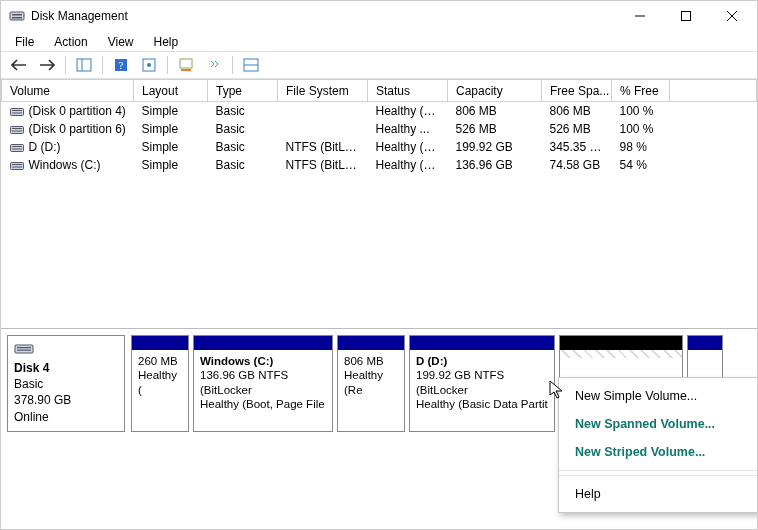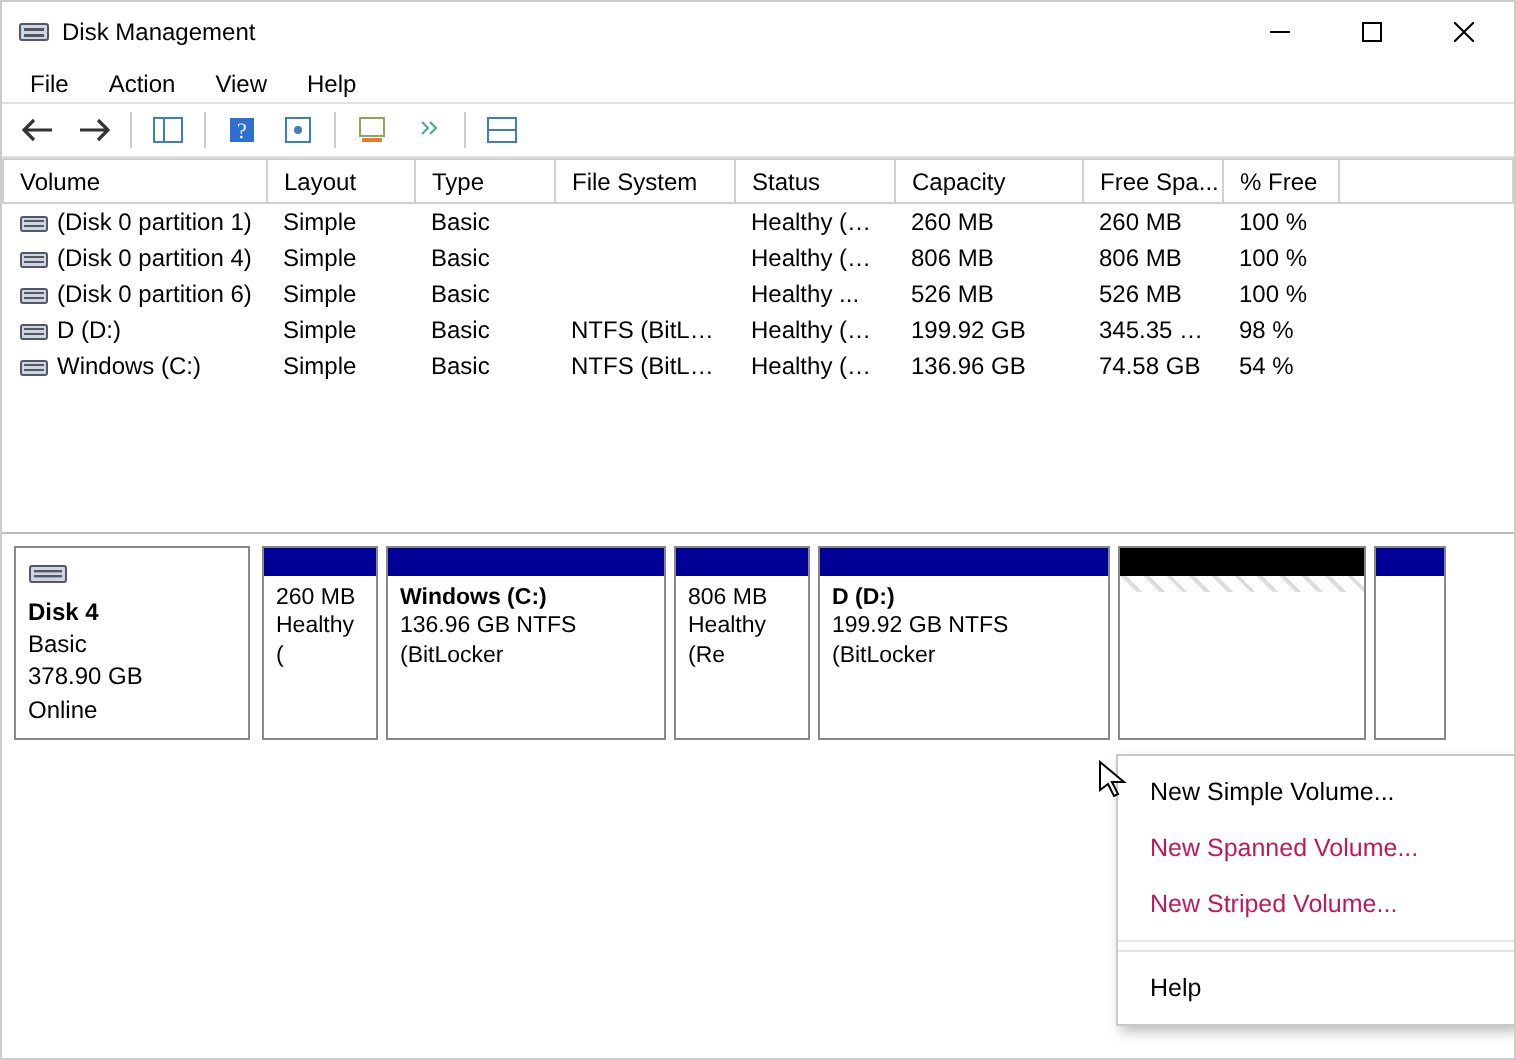--- a/index.html
+++ b/index.html
@@ -83,21 +83,21 @@
 .vol-table td {
   padding: 1px 8px;
   height:18px;
   white-space:nowrap;
   overflow:hidden;
   text-overflow: ellipsis;
 }
 .vol-name-cell { display:flex; align-items:center; gap:5px; }
 .vol-icon { width:14px; height:10px; flex:0 0 auto; }
 .vol-list-wrap {
-  height: 188px;
+  height: 250px;
   overflow:hidden;
   border-bottom:1px solid #bbb;
 }
 
 
 .disk-area {
   padding: 6px;
   display:flex;
   gap:6px;
 }
@@ -142,21 +142,21 @@
   background:#fff;
   border:1px solid #c8c8c8;
   box-shadow: 2px 3px 6px rgba(0,0,0,0.25);
   padding:4px 0;
   font-size:12.5px;
 }
 .ctx-item {
   padding:7px 16px;
   color:#000;
 }
-.ctx-item.disabled { color:#be185d; }
+.ctx-item.disabled { color:#0f766e;font-weight:bold; }
 .ctx-sep { height:1px; background:#e4e4e4; margin:4px 0; }
 
 
 .cursor {
   position:absolute; left:548px; top:379px;
   width:16px; height:20px; pointer-events:none;
 }
 </style>
 </head>
 <body>
@@ -278,40 +278,20 @@
     </thead>
     <tbody id="vol-body">
         <tr>
           <td>
             <span class="vol-name-cell">
               <span class="vol-icon"><svg viewBox="0 0 14 10">
                   <rect x="0.5" y="1.5" width="13" height="7" rx="1" fill="#ccd6e0" stroke="#556"></rect>
                   <rect x="2" y="3" width="10" height="1" fill="#556"></rect>
                   <rect x="2" y="5.5" width="10" height="1" fill="#556"></rect>
                 </svg></span>
-              <span>(Disk 0 partition 1)</span>
-            </span>
-          </td>
-          <td>Simple</td>
-          <td>Basic</td>
-          <td></td>
-          <td>Healthy (E...</td>
-          <td>260 MB</td>
-          <td>260 MB</td>
-          <td>100 %</td>
-          <td></td>
-        </tr>
-        <tr>
-          <td>
-            <span class="vol-name-cell">
-              <span class="vol-icon"><svg viewBox="0 0 14 10">
-                  <rect x="0.5" y="1.5" width="13" height="7" rx="1" fill="#ccd6e0" stroke="#556"></rect>
-                  <rect x="2" y="3" width="10" height="1" fill="#556"></rect>
-                  <rect x="2" y="5.5" width="10" height="1" fill="#556"></rect>
-                </svg></span>
               <span>(Disk 0 partition 4)</span>
             </span>
           </td>
           <td>Simple</td>
           <td>Basic</td>
           <td></td>
           <td>Healthy (R...</td>
           <td>806 MB</td>
           <td>806 MB</td>
           <td>100 %</td>
@@ -403,35 +383,37 @@
           <div class="pname"></div>
           <div>260 MB</div>
           <div>Healthy (</div>
         </div>
     </div>
     <div class="part" style="width:140px">
       <div class="stripe"></div>
       <div class="body">
           <div class="pname">Windows  (C:)</div>
           <div>136.96 GB NTFS (BitLocker</div>
+          <div>Healthy (Boot, Page File</div>
         </div>
     </div>
     <div class="part" style="width:68px">
       <div class="stripe"></div>
       <div class="body">
           <div class="pname"></div>
           <div>806 MB</div>
           <div>Healthy (Re</div>
         </div>
     </div>
     <div class="part" style="width:146px">
       <div class="stripe"></div>
       <div class="body">
           <div class="pname">D  (D:)</div>
           <div>199.92 GB NTFS (BitLocker</div>
+          <div>Healthy (Basic Data Partit</div>
         </div>
     </div>
     <div class="part unalloc" style="width:124px">
       <div class="stripe"></div>
       <div class="body">
           <div class="pname"></div>
         </div>
     </div>
     <div class="part" style="width:36px">
       <div class="stripe"></div>

